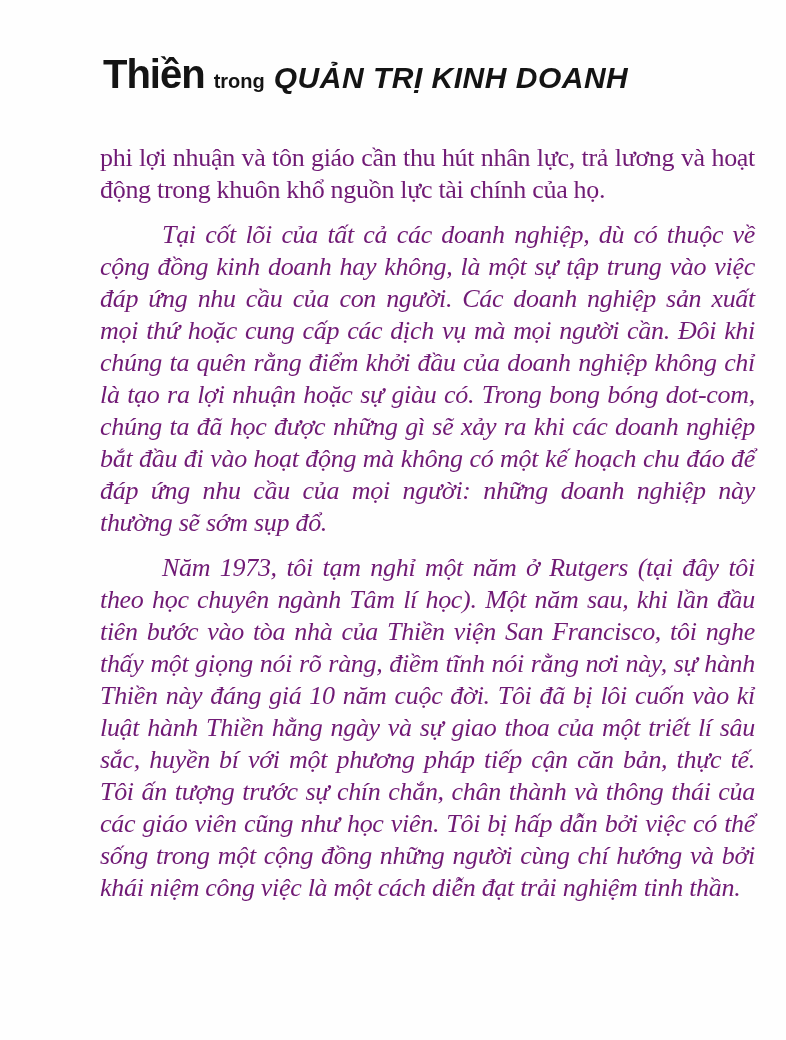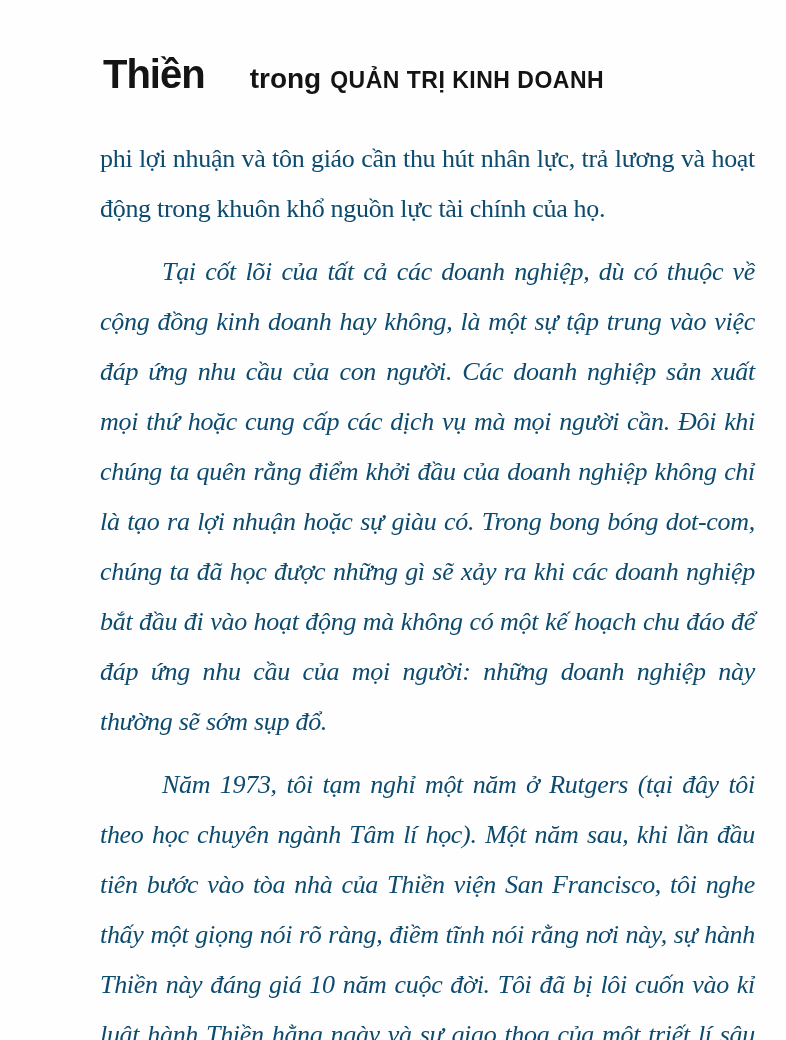--- a/index.html
+++ b/index.html
@@ -28,41 +28,41 @@
     font-weight: 700;
     color: #141414;
     white-space: nowrap;
   }
   .header-main {
     font-size: 40px;
     letter-spacing: -1px;
     line-height: 1;
   }
   .header-connector {
-    font-size: 28px;
+    font-size: 20px;
     letter-spacing: 0px;
-    margin-left: 36px;
   }
   .header-rest {
-    font-size: 23px;
+    font-size: 30px;
     letter-spacing: 0.5px;
+    font-style: italic;
   }
   .body-text {
     position: absolute;
     top: 134px;
     left: 100px;
     width: 655px;
   }
   .body-text p {
-    margin: 0 0 13px 0;
+    margin: 8px 0 13px 0;
     font-size: 26px;
-    line-height: 50px;
+    line-height: 32px;
     letter-spacing: -0.3px;
     text-align: justify;
-    color: #0c4a6e;
+    color: #701a75;
   }
   .body-text p.indent {
     text-indent: 62px;
     font-style: italic;
   }
 </style>
 </head>
 <body>
 
 <div class="page">

